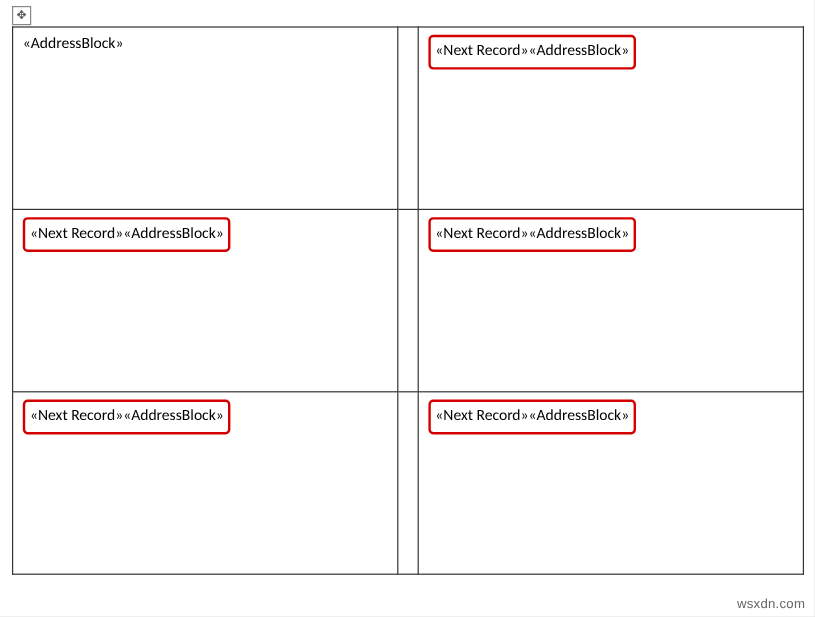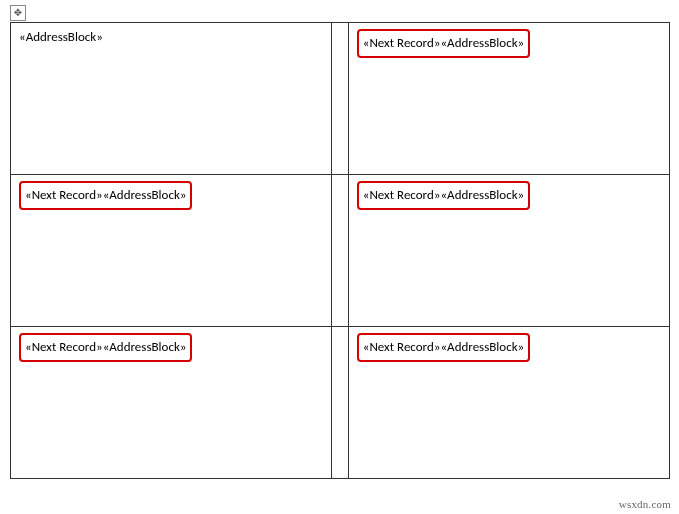--- a/index.html
+++ b/index.html
@@ -64,21 +64,21 @@
       border-radius: 4px;
       padding: 2px 4px 2px;
       line-height: 1.6;
     }
     .watermark {
       position: absolute;
       bottom: 4px;
       right: 8px;
       font-size: 11px;
       color: #666;
-      font-family: Liberation Serif, serif;
+      font-family: Liberation Sans, sans-serif;
       letter-spacing: 0.2px;
     }
   </style>
 </head>
 <body>
 
 <div class="page">
 
   <div class="move-handle">
     <span>✥</span>

